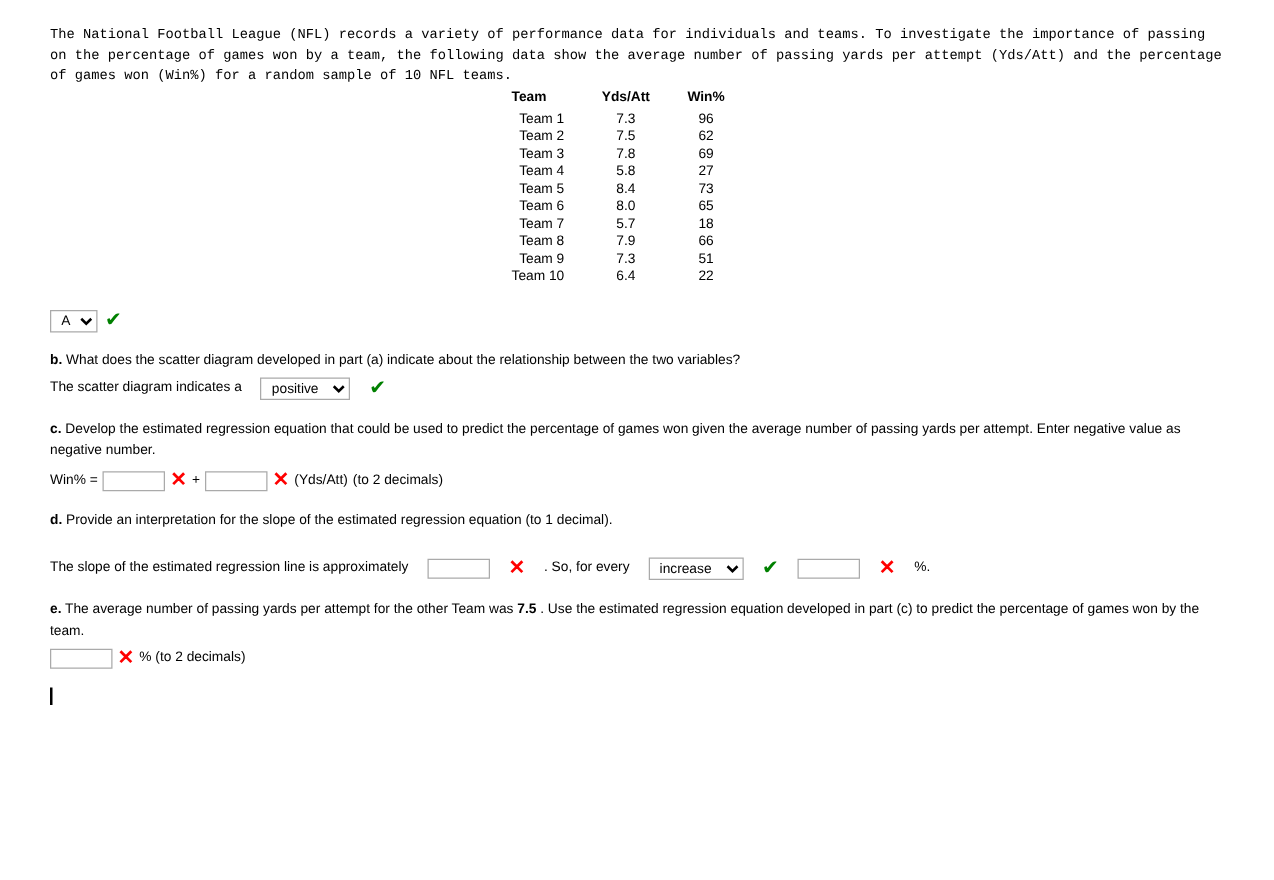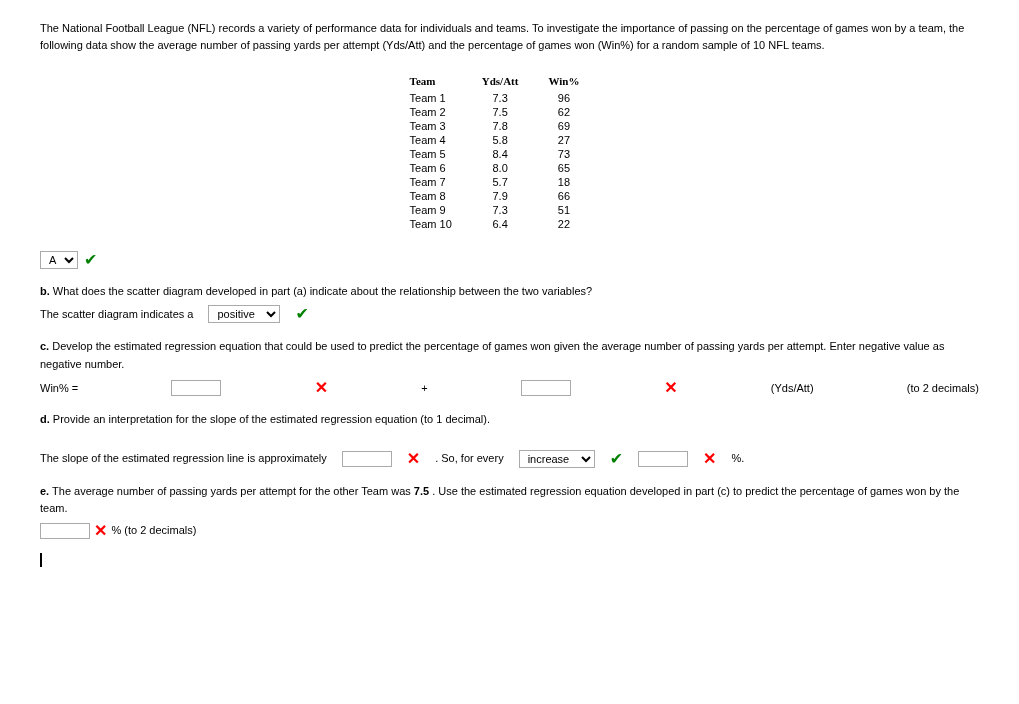--- a/index.html
+++ b/index.html
@@ -6,41 +6,40 @@
     body {
       font-family: Arial, sans-serif;
       font-size: 12px;
       color: #000;
       background: #fff;
       padding: 20px 40px;
     }
     .intro-text {
       font-size: 11px;
       line-height: 1.5;
-      margin-bottom: 20px;
       max-width: 950px;
+      font-family: Liberation Mono, monospace;
     }
     .data-table-container {
       display: flex;
       justify-content: center;
       margin-bottom: 20px;
     }
     table.data-table {
       border-collapse: collapse;
       font-size: 11px;
     }
     table.data-table th {
       text-align: left;
       padding: 2px 30px 4px 0;
       font-weight: bold;
-      font-family: Liberation Serif, serif;
     }
     table.data-table td {
       padding: 1px 30px 1px 0;
-      text-align: left;
+      text-align: right;
     }
     table.data-table td:nth-child(2),
     table.data-table td:nth-child(3),
     table.data-table th:nth-child(2),
     table.data-table th:nth-child(3) {
       text-align: center;
     }
     .section {
       margin-bottom: 14px;
       font-size: 11px;
@@ -83,21 +82,20 @@
       align-items: center;
       flex-wrap: wrap;
       gap: 15px;
       line-height: 1.8;
     }
     .equation-row {
       display: flex;
       align-items: center;
       gap: 4px;
       margin: 6px 0;
-      justify-content: space-between;
     }
     .cursor-line {
       width: 2px;
       height: 14px;
       background: #000;
       display: inline-block;
     }
     .part-e-row {
       display: flex;
       align-items: center;

